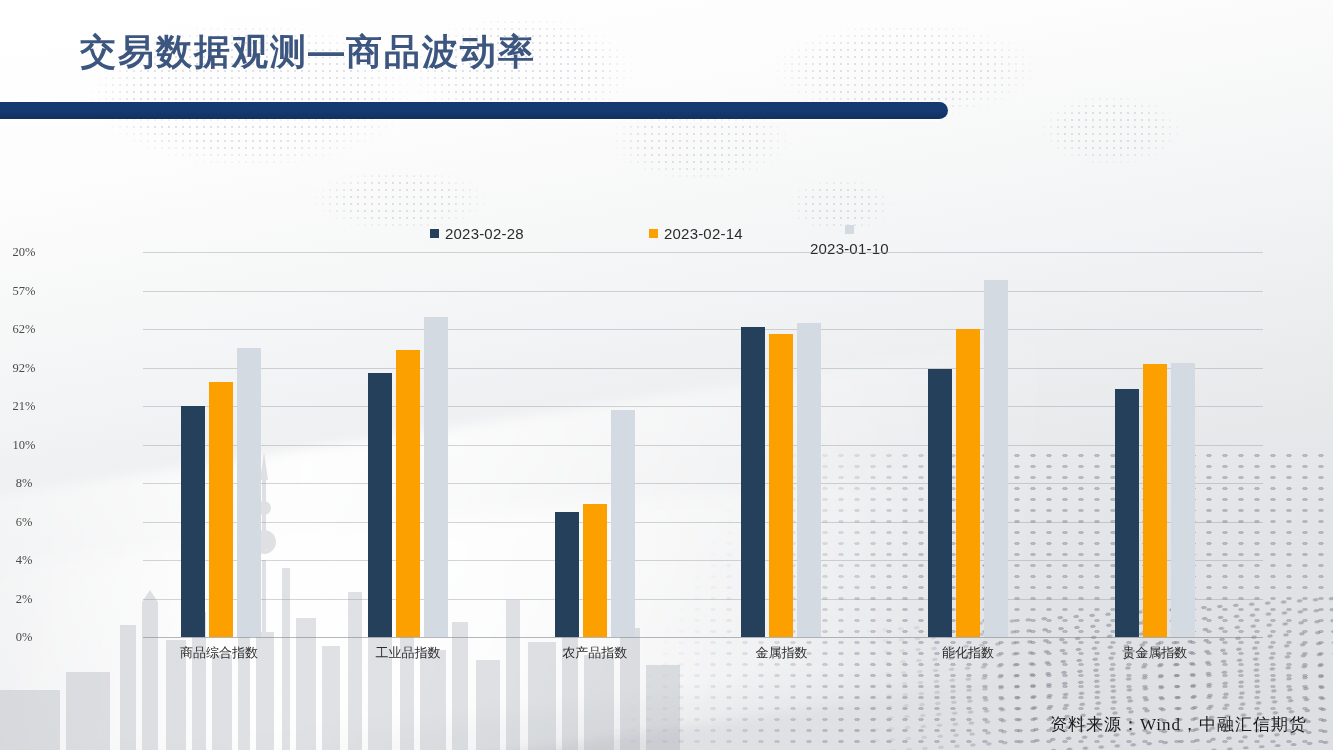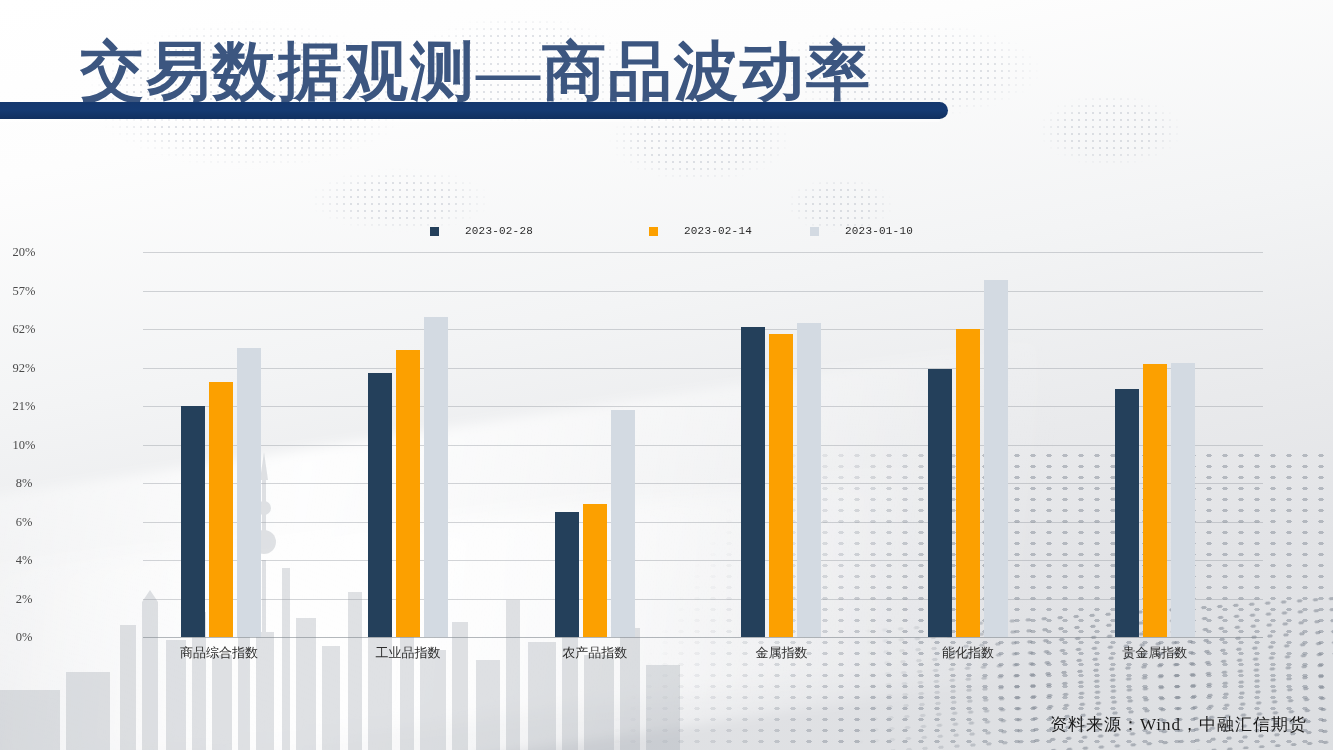--- a/index.html
+++ b/index.html
@@ -83,22 +83,22 @@
     mask-image:linear-gradient(95deg, transparent 5%, #000 40%);
   }
 
   
   .skyline { position:absolute; left:0; bottom:0; width:720px; height:300px; opacity:.30; }
 
   
   #header-area { position:absolute; left:0; top:0; width:1333px; height:130px; }
   #page-title {
     position:absolute; left:80px; top:28px;
-    font-family:Liberation Serif, serif;
-    font-size:64px; font-weight:700;
+    font-family:Liberation Sans, sans-serif;
+    font-size:36px; font-weight:700;
     color:#3c5680;
     letter-spacing:2px;
     white-space:nowrap;
     text-shadow:0 1px 0 rgba(255,255,255,.8);
   }
   #title-bar {
     position:absolute; left:0; top:102px;
     width:948px; height:17px;
     background:linear-gradient(180deg,#15386e 0%, #153a72 48%, #11305f 100%);
     border-radius:0 9px 9px 0;
@@ -121,22 +121,22 @@
     letter-spacing:1px;
   }
 
   
   #legend {
     position:absolute; left:430px; top:95px; width:480px; height:20px;
   }
   .legend-item { position:absolute; display:flex; align-items:center; gap:6px; white-space:nowrap; }
   .legend-swatch { width:9px; height:9px; display:inline-block; }
   .legend-label {
-    font-family:Liberation Mono, monospace;
-    font-size:11px; color:#2b2b2b; letter-spacing:.2px;margin-left:20px;
+    font-family:Liberation Sans, sans-serif;
+    font-size:15px; color:#2b2b2b; letter-spacing:.2px;
   }
 
   
   #plot {
     position:absolute;
     left:143px; top:122px;
     width:1120px; height:385px;
   }
   .gridline {
     position:absolute; left:0; width:100%; height:1px;
@@ -233,21 +233,21 @@
   <div id="chart-area">
     <div id="legend">
         <div class="legend-item" style="left: 0px;">
           <span class="legend-swatch" style="background: rgb(36, 64, 91);"></span>
           <span class="legend-label">2023-02-28</span>
         </div>
         <div class="legend-item" style="left: 182px; padding-left: 37px;">
           <span class="legend-swatch" style="background: rgb(252, 160, 0);"></span>
           <span class="legend-label">2023-02-14</span>
         </div>
-        <div class="legend-item" style="left: 380px;">
+        <div class="legend-item" style="left: 380px; flex-direction: column;">
           <span class="legend-swatch" style="background: rgb(211, 218, 226);"></span>
           <span class="legend-label">2023-01-10</span>
         </div>
       </div>
     <div id="plot">
         <div class="gridline axis0" style="top: 385px;"></div>
         <div class="ylabel" style="top: 385px;">0%</div>
         <div class="gridline" style="top: 346.5px;"></div>
         <div class="ylabel" style="top: 346.5px;">2%</div>
         <div class="gridline" style="top: 308px;"></div>

